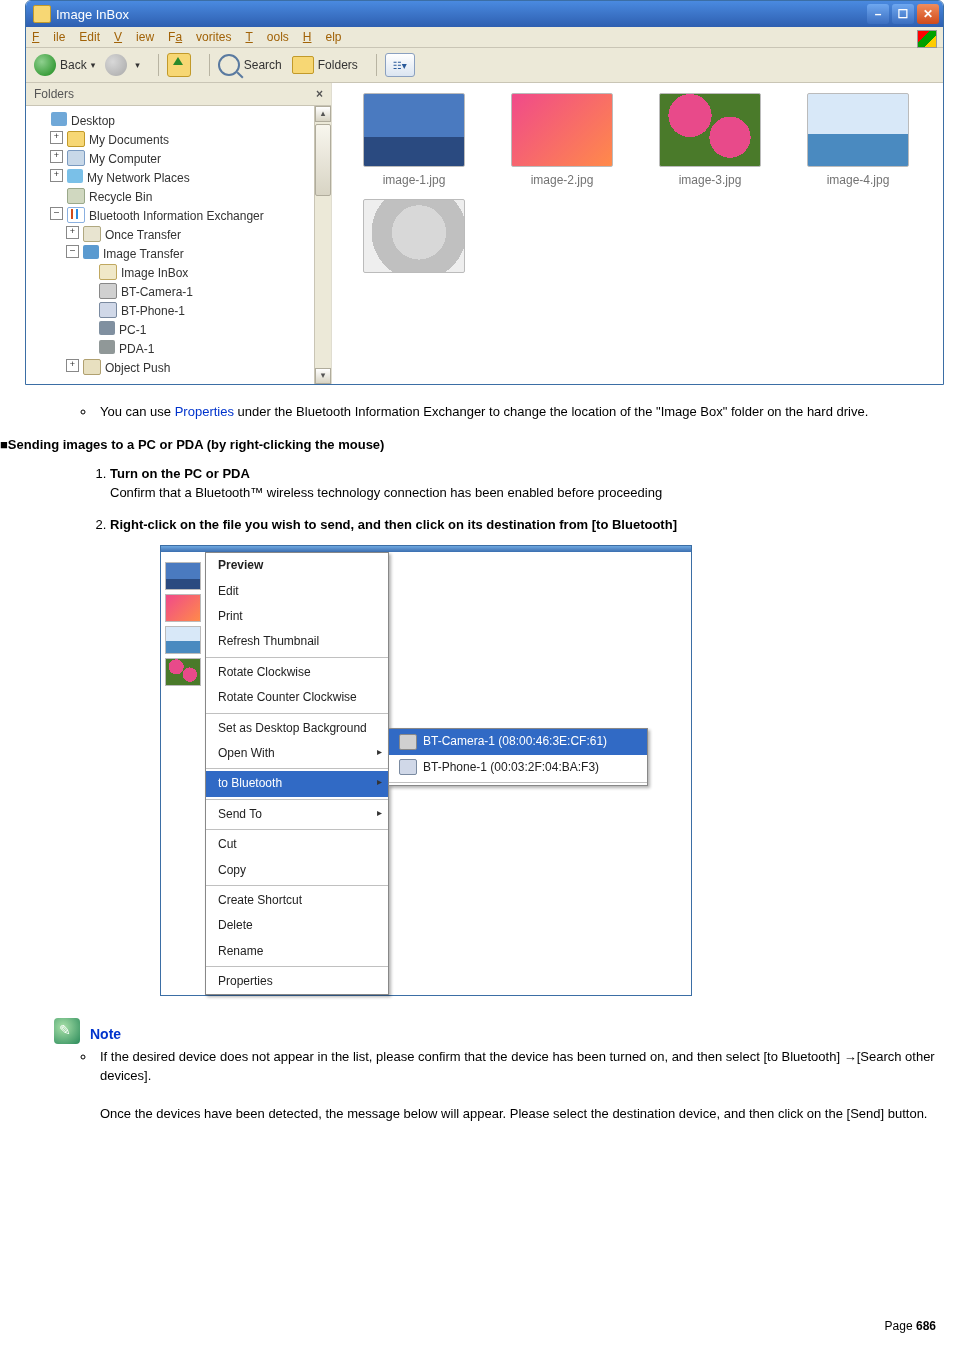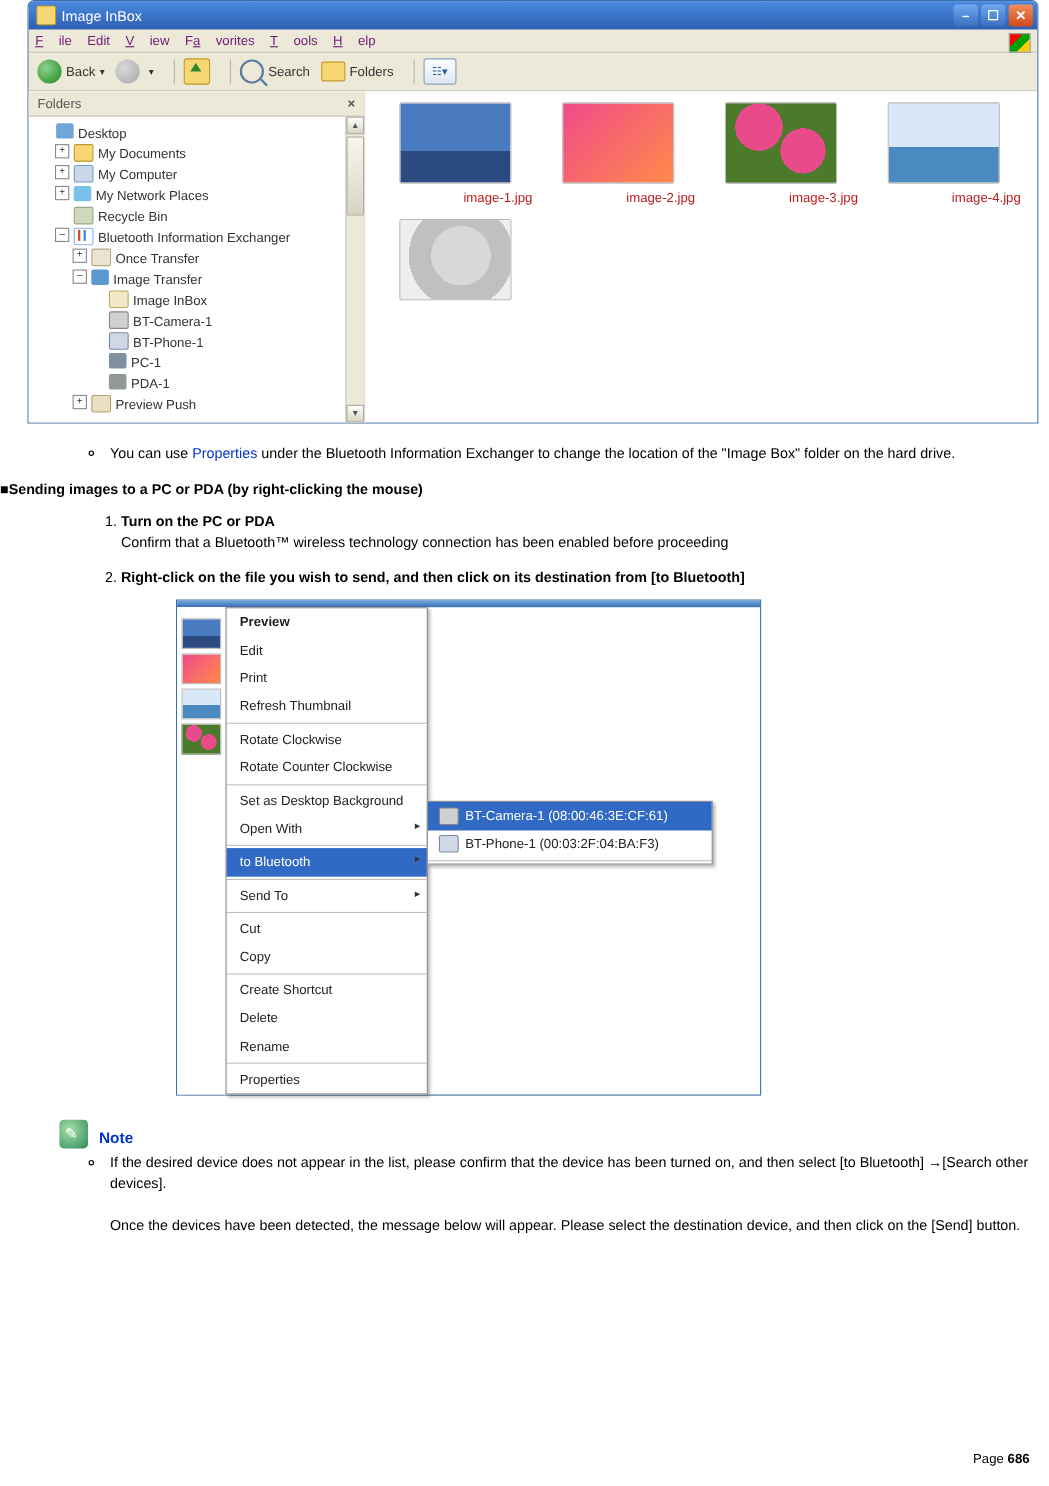--- a/index.html
+++ b/index.html
@@ -6,21 +6,21 @@
   .page{width:954px;margin:0 auto;padding:0 0 40px 0;box-sizing:border-box;position:relative;min-height:1351px}
   
   .window{margin:0 10px 0 25px;border:1px solid #3b6ea5;border-radius:6px 6px 0 0;background:#fff;overflow:hidden}
   .titlebar{height:26px;background:linear-gradient(#4a8ae0,#2e5fb0);display:flex;align-items:center;color:#fff;font-size:13px;padding:0 4px}
   .titlebar .t-icon{width:16px;height:16px;margin:0 5px 0 3px;background:#f7d774;border:1px solid #c29a2a;border-radius:2px}
   .titlebar .spacer{flex:1}
   .tb-btn{width:22px;height:20px;margin-left:3px;border-radius:3px;display:flex;align-items:center;justify-content:center;font-size:12px;font-weight:bold}
   .tb-min{background:linear-gradient(#6fa8f0,#3b6ec0);color:#fff}
   .tb-max{background:linear-gradient(#6fa8f0,#3b6ec0);color:#fff}
   .tb-close{background:linear-gradient(#f08d5d,#d04a1a);color:#fff}
-  .menubar{background:#ece9d8;border-bottom:1px solid #c9c5b5;display:flex;align-items:flex-end;padding:3px 6px;font-size:12px;color:#701a75;position:relative}
+  .menubar{background:#ece9d8;border-bottom:1px solid #c9c5b5;display:flex;align-items:flex-end;padding:3px 6px;font-size:12px;color:#a16207;position:relative}
   .menubar span{margin-right:14px}
   .menubar .u{text-decoration:underline}
   .menubar .flag{position:absolute;right:6px;top:3px;width:18px;height:16px;background:linear-gradient(135deg,#ff0000 0 33%,#00a000 33% 66%,#ffcc00 66% 100%);border:1px solid #999}
   .toolbar{background:#ece9d8;border-bottom:1px solid #c9c5b5;padding:5px 8px;display:flex;align-items:center;font-size:12px;color:#333}
   .tbtn{display:flex;align-items:center;margin-right:10px}
   .ico{width:22px;height:22px;border-radius:11px;margin-right:4px}
   .ico-back{background:radial-gradient(circle at 35% 35%,#8fd08f,#1a8a1a)}
   .ico-fwd{background:radial-gradient(circle at 35% 35%,#d8d8d8,#a8a8a8)}
   .ico-up{width:22px;height:22px;background:#f7d774;border:1px solid #c29a2a;border-radius:3px;position:relative;margin-right:10px}
   .ico-up::after{content:"";position:absolute;left:5px;top:3px;border-left:5px solid transparent;border-right:5px solid transparent;border-bottom:8px solid #2a8a2a}
@@ -51,21 +51,21 @@
   .ic-cam{background:#d0d0d0;border:1px solid #888}
   .ic-ph{background:#d0d8e8;border:1px solid #7a8aa0}
   .ic-pc{background:#8090a0}
   .ic-pda{background:#909898}
   .ic-op{background:#e8e0c0;border:1px solid #b0a070}
   .ind1{padding-left:16px}.ind2{padding-left:32px}.ind3{padding-left:48px}
   .scroll{width:16px;background:#ece9d8;border-left:1px solid #c9c5b5;display:flex;flex-direction:column;justify-content:space-between;align-items:center}
   .scroll .sbtn{width:14px;height:14px;background:linear-gradient(#fff,#d8d4c4);border:1px solid #b0ac9c;font-size:9px;text-align:center;line-height:12px;color:#555}
   .scroll .sthumb{width:14px;height:70px;background:linear-gradient(#f8f6ee,#d8d4c4);border:1px solid #b0ac9c;border-radius:2px;margin-top:2px}
   .thumbs{flex:1;padding:4px 8px;display:flex;flex-wrap:wrap;align-content:flex-start}
-  .thumb-cell{width:140px;text-align:right;font-size:12px;color:#b91c1c;margin:6px 4px}
+  .thumb-cell{width:140px;text-align:center;font-size:12px;color:#737373;margin:6px 4px}
   .thumb{width:100px;height:72px;margin:0 auto 6px auto;border:1px solid #bbb;border-radius:2px}
   .t1{background:linear-gradient(#4a7ac0 0 60%, #2a4a80 60% 100%)}
   .t2{background:linear-gradient(135deg,#f04a8a,#ff8a4a);}
   .t3{background:radial-gradient(circle at 30% 30%,#e84a8a 0 25%, transparent 25%),radial-gradient(circle at 70% 60%,#e84a8a 0 25%, transparent 25%),#4a7a2a;}
   .t4{background:linear-gradient(#d8e8f8 0 55%,#4a8ac0 55% 100%)}
   .t5{background:radial-gradient(circle at 55% 45%,#d8d8d8 0 40%,#c0c0c0 40% 70%,#eee 70% 100%)}
   
   .body-text{padding:18px 14px 0 40px;font-size:13px;line-height:1.45}
   .body-text .circ{list-style:circle;padding-left:56px;margin:0 0 14px 0}
   .body-text .circ li{padding-left:4px}
@@ -215,21 +215,21 @@
                 <span>PC-1</span>
               </div>
           <div class="row ind3">
                 <span class="noexp"></span>
                 <span class="ic ic-pda"></span>
                 <span>PDA-1</span>
               </div>
           <div class="row ind2">
                 <span class="exp">+</span>
                 <span class="ic ic-op"></span>
-                <span>Preview Push</span>
+                <span>Object Push</span>
               </div>
         </div>
         <div class="scroll">
           <div>
                 <div class="sbtn">▴</div>
                 <div class="sthumb"></div>
               </div>
           <div class="sbtn">▾</div>
         </div>
       </div>

